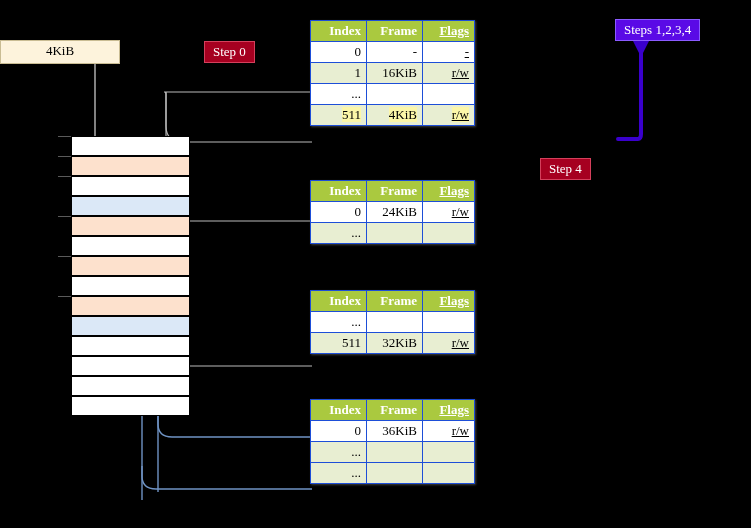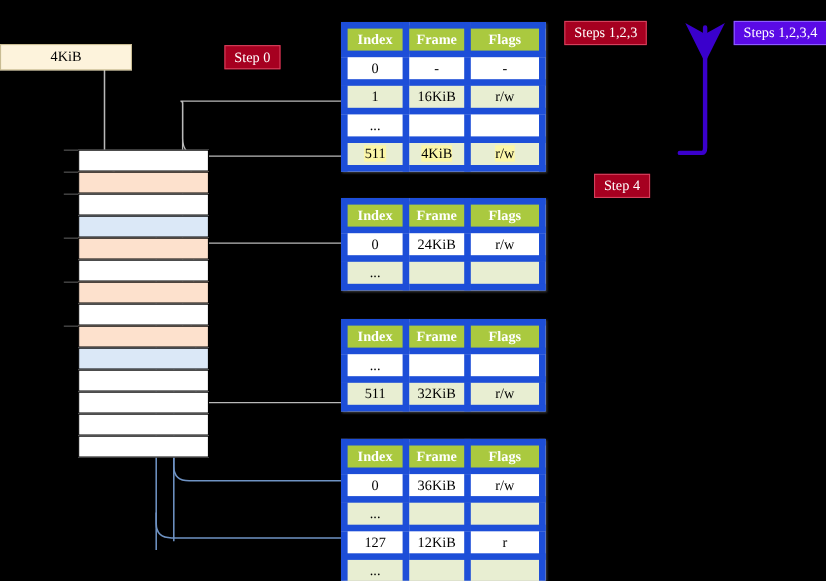--- a/index.html
+++ b/index.html
@@ -13,30 +13,30 @@
   .badge-red{background:#a60020;border:1px solid #d4405c;}
   .badge-purple{background:#5a0ae6;border:1px solid #8b5cff;}
 
   
   .kib-box{position:absolute;background:#fdf3dc;border:1px solid #c9bc93;
            color:#000;font-size:13px;text-align:center;line-height:19px;}
 
   
   .ptable{position:absolute;border-collapse:collapse;background:#ffffff;
           border:1px solid #9fb545;box-shadow:1px 1px 2px rgba(120,120,120,.5);}
-  .ptable td,.ptable th{border:6px solid #1d4ed8;font-size:13px;
+  .ptable td,.ptable th{border:1px solid #1d4ed8;font-size:13px;
         padding:2px 5px;height:19px;box-sizing:border-box;color:#000;
-        font-family:"Liberation Serif",serif;text-align:center;vertical-align:middle;}
+        font-family:"Liberation Serif",serif;text-align:right;vertical-align:middle;}
   .ptable th{background:#aac93f;color:#ffffff;font-weight:bold;}
   .ptable tr.alt td{background:#e8eed2;}
   .ptable tr.plain td{background:#ffffff;}
   .ptable td.hl span{background:#fbf6a8;}
   .c-index{width:56px;}
   .c-frame{width:56px;}
-  .c-flags{width:68px;}
+  .c-flags{width:52px;text-decoration:underline;}
 
   
   .memcol{position:absolute;left:71px;top:136px;width:119px;height:280px;}
   .memrow{position:absolute;left:0;width:119px;height:20px;
           border:1px solid #000000;box-sizing:border-box;}
   .m-white{background:#ffffff;}
   .m-orange{background:#fde1cd;}
   .m-blue{background:#dbe8f7;}
   .tick{position:absolute;height:1px;background:#5a5a5a;width:13px;left:58px;}
 
@@ -108,22 +108,21 @@
       <div class="tick" style="top: 156px; position: absolute;"></div>
       <div class="tick" style="top: 176px; position: absolute;"></div>
       <div class="tick" style="top: 216px; position: absolute;"></div>
       <div class="tick" style="top: 256px; position: absolute;"></div>
       <div class="tick" style="top: 296px; position: absolute;"></div>
     </div>
 
   <div class="kib-box" style="left:0px;top:40px;width:118px;height:22px;">4KiB</div>
 
   <div class="badge badge-red" style="left:204px;top:41px;">Step 0</div>
-  <div class="badge badge-red" style="left:513px;top:19px;">Steps 1,2,3</div>
-  <div class="badge badge-purple" style="left:667px;top:19px;">Steps 1,2,3,4</div>
+  <div class="badge badge-purple" style="left:615px;top:19px;">Steps 1,2,3,4</div>
   <div class="badge badge-red" style="left:521px;top:158px;margin-left:19px;">Step 4</div>
 
   <table class="ptable" id="tbl0" style="left:310px;top:20px;">
       <thead>
         <tr>
           <th class="c-index">Index</th>
           <th class="c-frame">Frame</th>
           <th class="c-flags">Flags</th>
         </tr>
       </thead>
@@ -204,25 +203,20 @@
         <tr class="plain">
           <td class="c-index">0</td>
           <td class="c-frame">36KiB</td>
           <td class="c-flags">r/w</td>
         </tr>
         <tr class="alt">
           <td class="c-index">...</td>
           <td class="c-frame"></td>
           <td class="c-flags"></td>
         </tr>
-        <tr class="plain">
-          <td class="c-index">127</td>
-          <td class="c-frame">12KiB</td>
-          <td class="c-flags">r</td>
-        </tr>
         <tr class="alt">
           <td class="c-index">...</td>
           <td class="c-frame"></td>
           <td class="c-flags"></td>
         </tr>
       </tbody>
     </table>
 
 </div>
 

